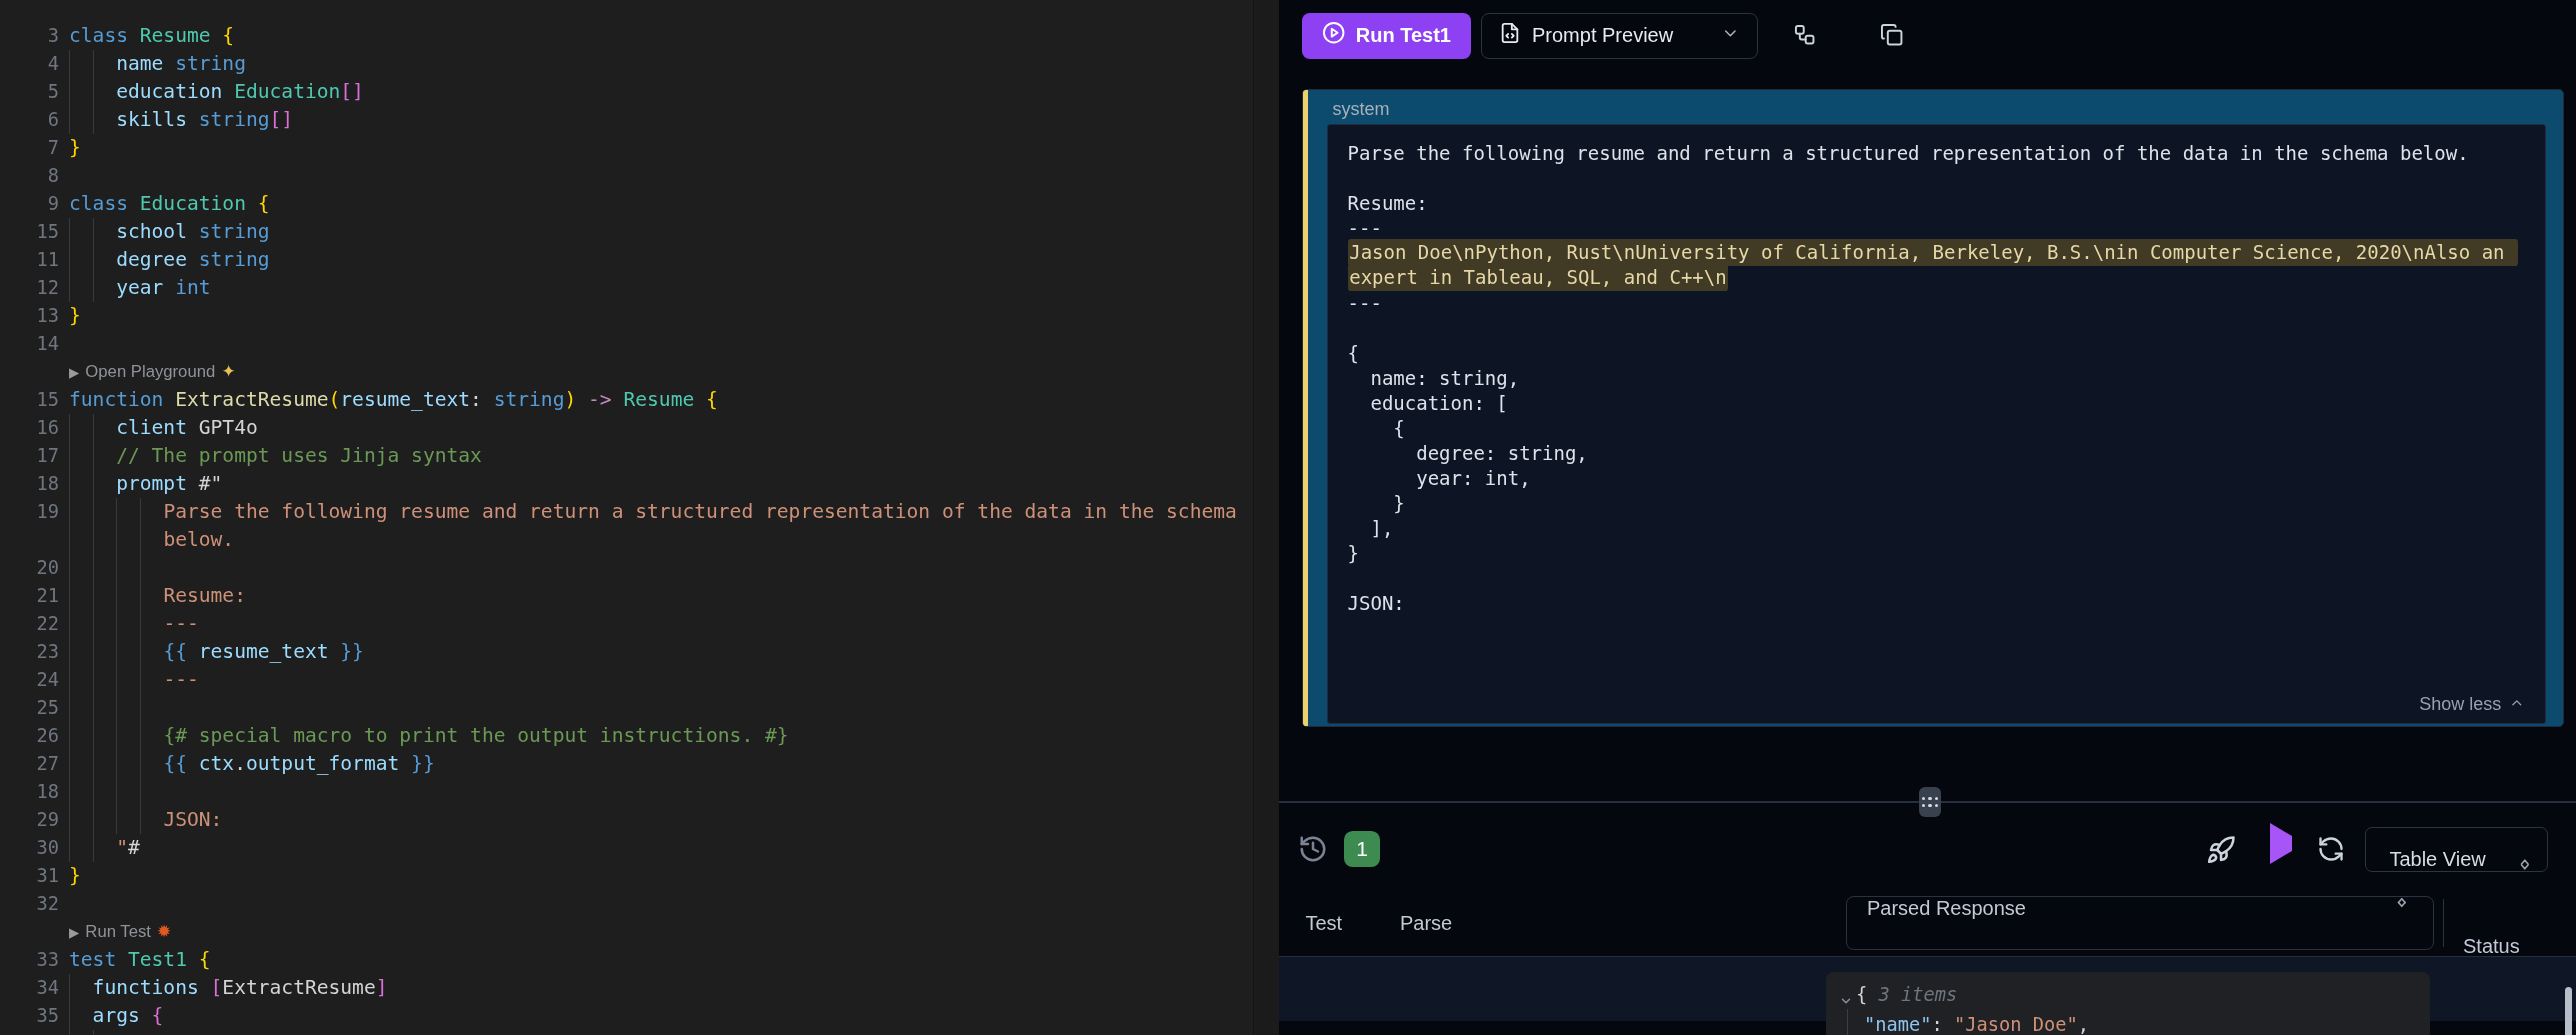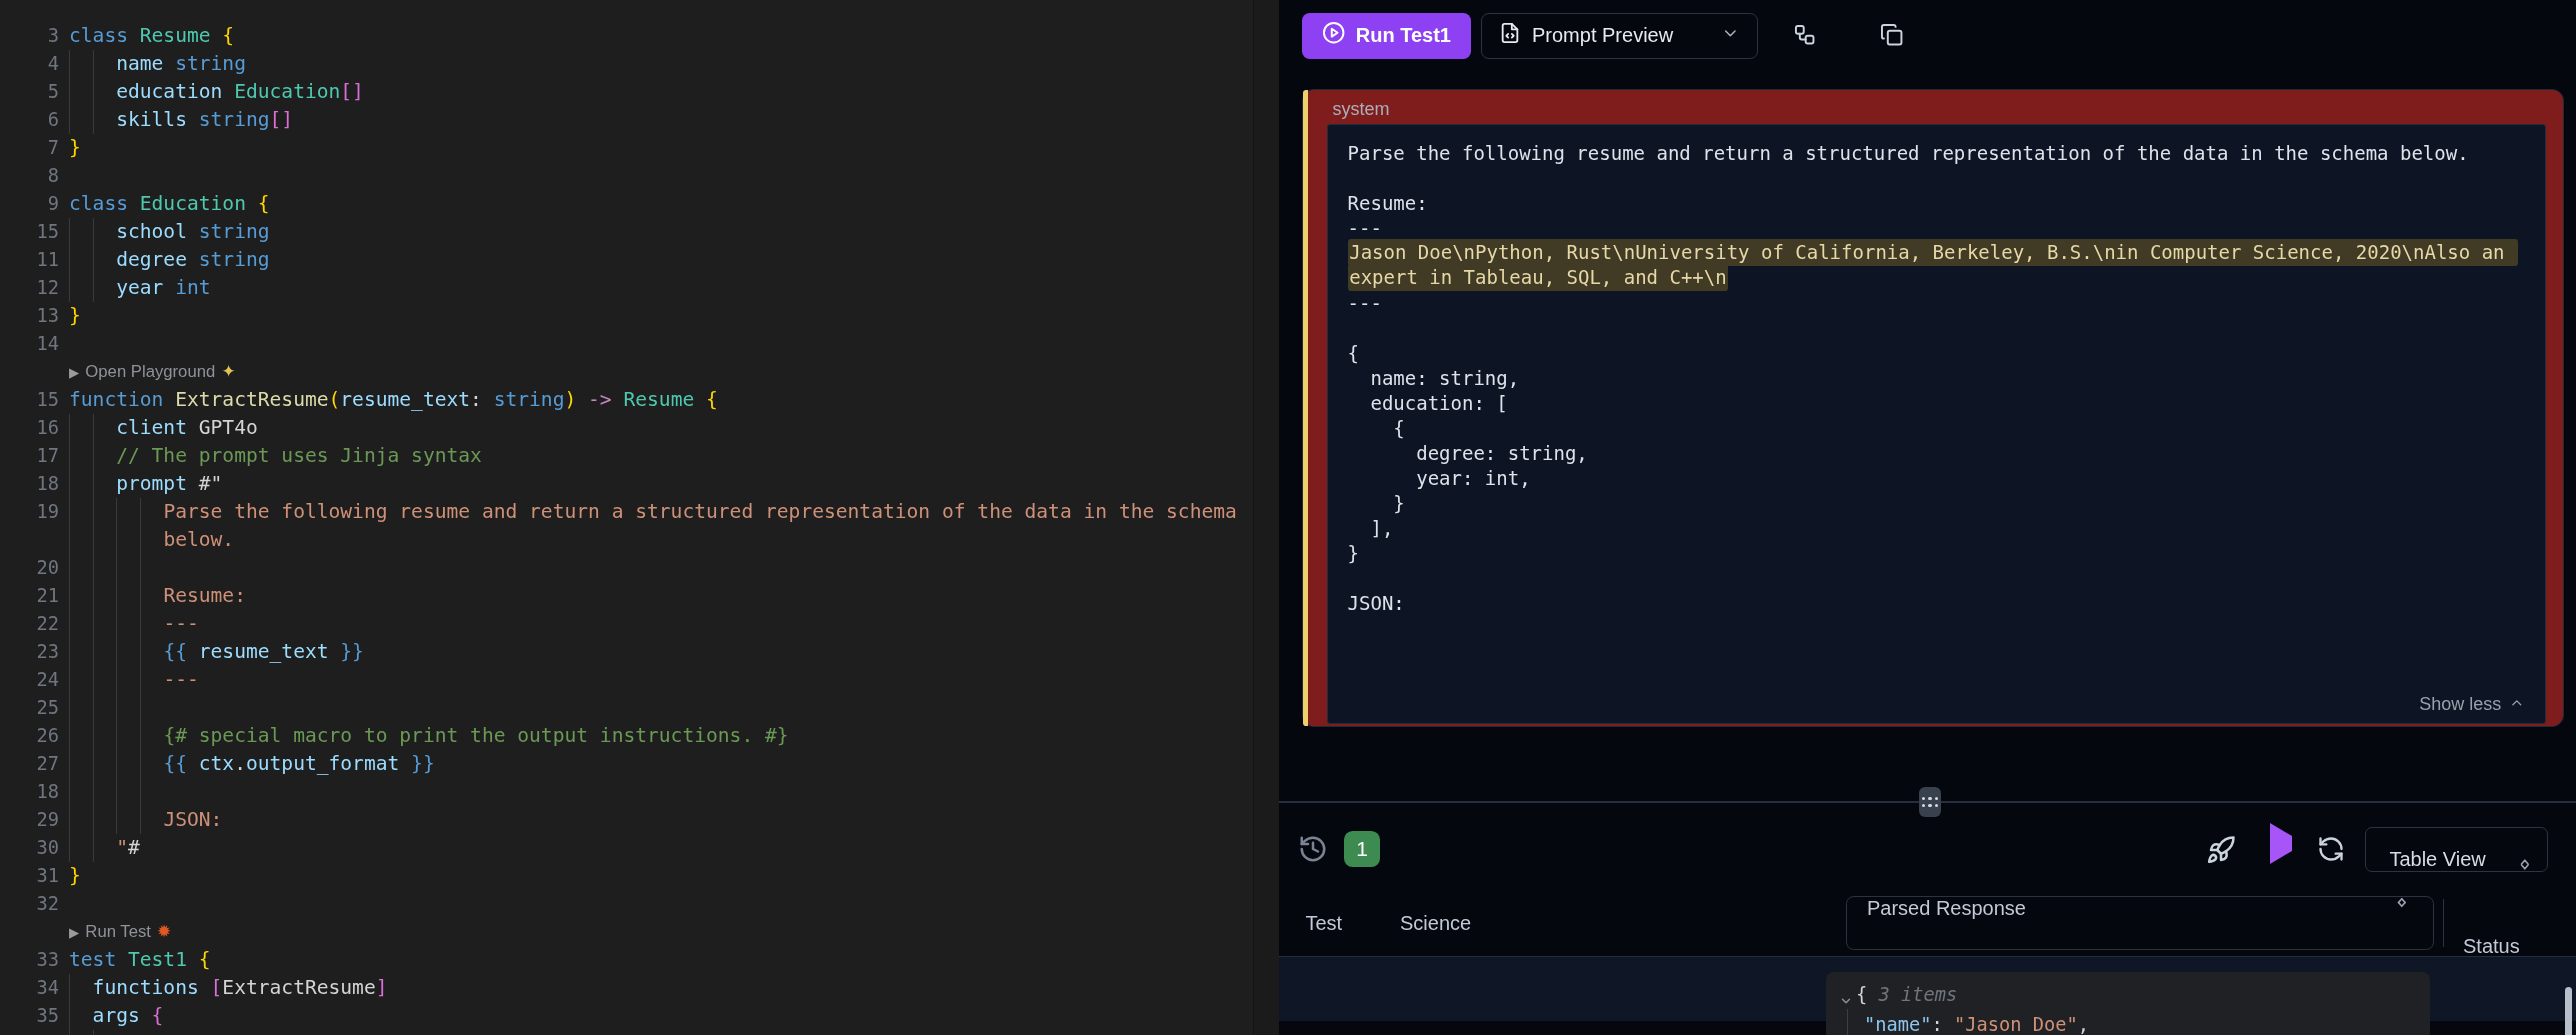--- a/index.html
+++ b/index.html
@@ -39,21 +39,21 @@
       font:600 20px "Liberation Sans",sans-serif;cursor:pointer}
   .dropdown{position:absolute;left:202px;top:12.5px;width:277px;height:46px;display:flex;align-items:center;
       gap:11px;padding:0 17px;border:0.8px solid #2a3342;border-radius:7.8px;color:#e7eaef;
       font:500 20px "Liberation Sans",sans-serif;cursor:pointer;background:transparent}
   .dropdown .chev{margin-left:auto;color:#aab2bd}
   .icon-btn{position:absolute;width:36px;height:36px;display:flex;align-items:center;justify-content:center;
       color:#cbd3dd;cursor:pointer;background:transparent;border:none}
 
   
   .prompt-panel{position:absolute;left:22.6px;top:89px;width:1262px;height:638px;
-      background:#7f1d1d;border:0.8px solid #222a3a;border-radius:12px}
+      background:#0c4a6e;border:0.8px solid #222a3a;border-radius:5px}
   .prompt-accent{position:absolute;left:0;top:0;bottom:0;width:5.5px;background:var(--prompt-accent-yellow);
       border-radius:3.1px 0 0 3.1px}
   .prompt-role{position:absolute;left:30px;top:8.6px;color:#a9b0ba;font:18px "Liberation Sans",sans-serif}
   .prompt-box{position:absolute;left:24px;top:34px;width:1219px;height:600px;background:#0d1424;
       border:0.8px solid #232c3f;border-radius:3.1px;overflow:hidden}
   #prompt-lines{position:absolute;left:20px;top:15.6px;right:20px}
   .pline{min-height:25px;white-space:pre;color:#dde3ea;
       font:19px "DejaVu Sans Mono",monospace;line-height:25px}
   .pline.hl-line{white-space:pre-wrap}
   .phl{background:var(--highlight-bg);color:var(--highlight-text);border-radius:3.1px;
@@ -451,21 +451,21 @@
       <svg width="15.6" height="11" viewBox="0 0 24 14" fill="none" stroke="currentColor" stroke-width="2.5" stroke-linecap="round" stroke-linejoin="round">
           <path d="m7 11 5-6 5 6"></path>
         </svg>
       <svg width="15.6" height="11" viewBox="0 0 24 14" fill="none" stroke="currentColor" stroke-width="2.5" stroke-linecap="round" stroke-linejoin="round">
           <path d="m7 3 5 6 5-6"></path>
         </svg>
     </span>
   </div>
 
   <span class="th-label" style="left:26.5px;top:911px">Test</span>
-  <span class="th-label" style="left:121px;top:911px">Science</span>
+  <span class="th-label" style="left:121px;top:911px">Parse</span>
   <div class="sort-box">
     <span class="th-text">Parsed Response</span>
     <span class="stack-chev">
       <svg width="15.6" height="10" viewBox="0 0 24 14" fill="none" stroke="currentColor" stroke-width="2.5" stroke-linecap="round" stroke-linejoin="round">
           <path d="m7 11 5-6 5 6"></path>
         </svg>
       <svg width="15.6" height="10" viewBox="0 0 24 14" fill="none" stroke="currentColor" stroke-width="2.5" stroke-linecap="round" stroke-linejoin="round">
           <path d="m7 3 5 6 5-6"></path>
         </svg>
     </span>

